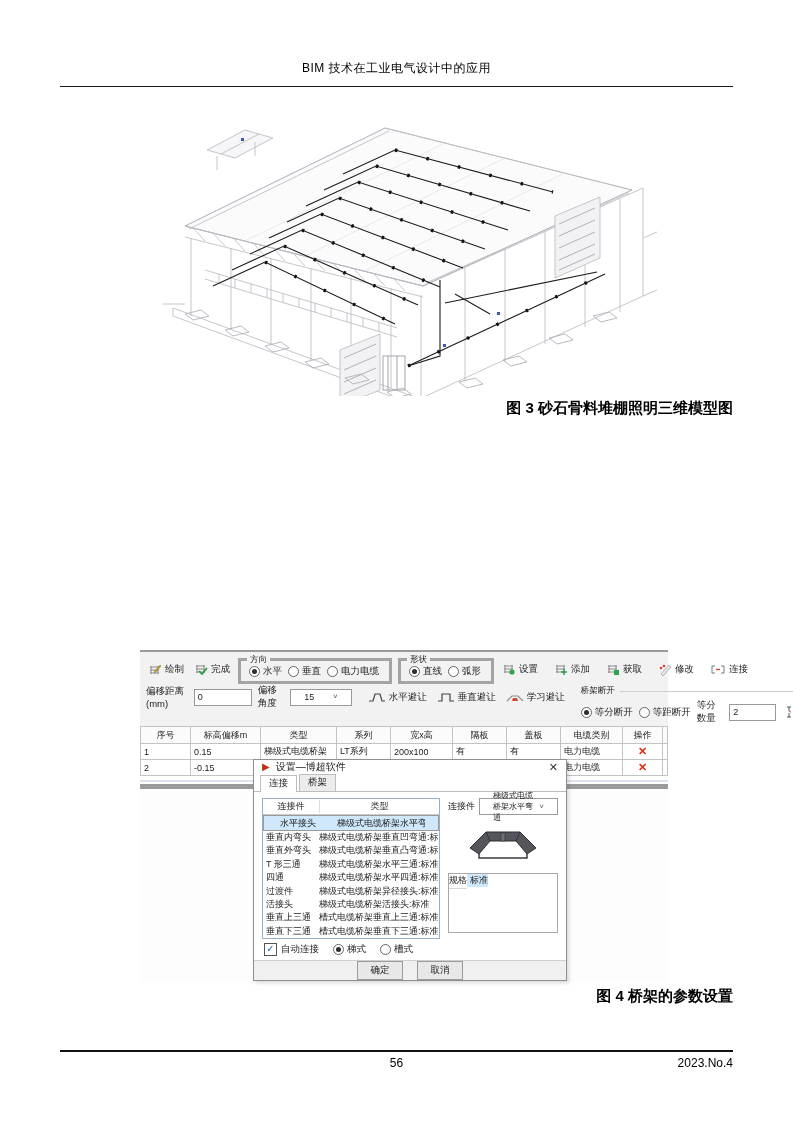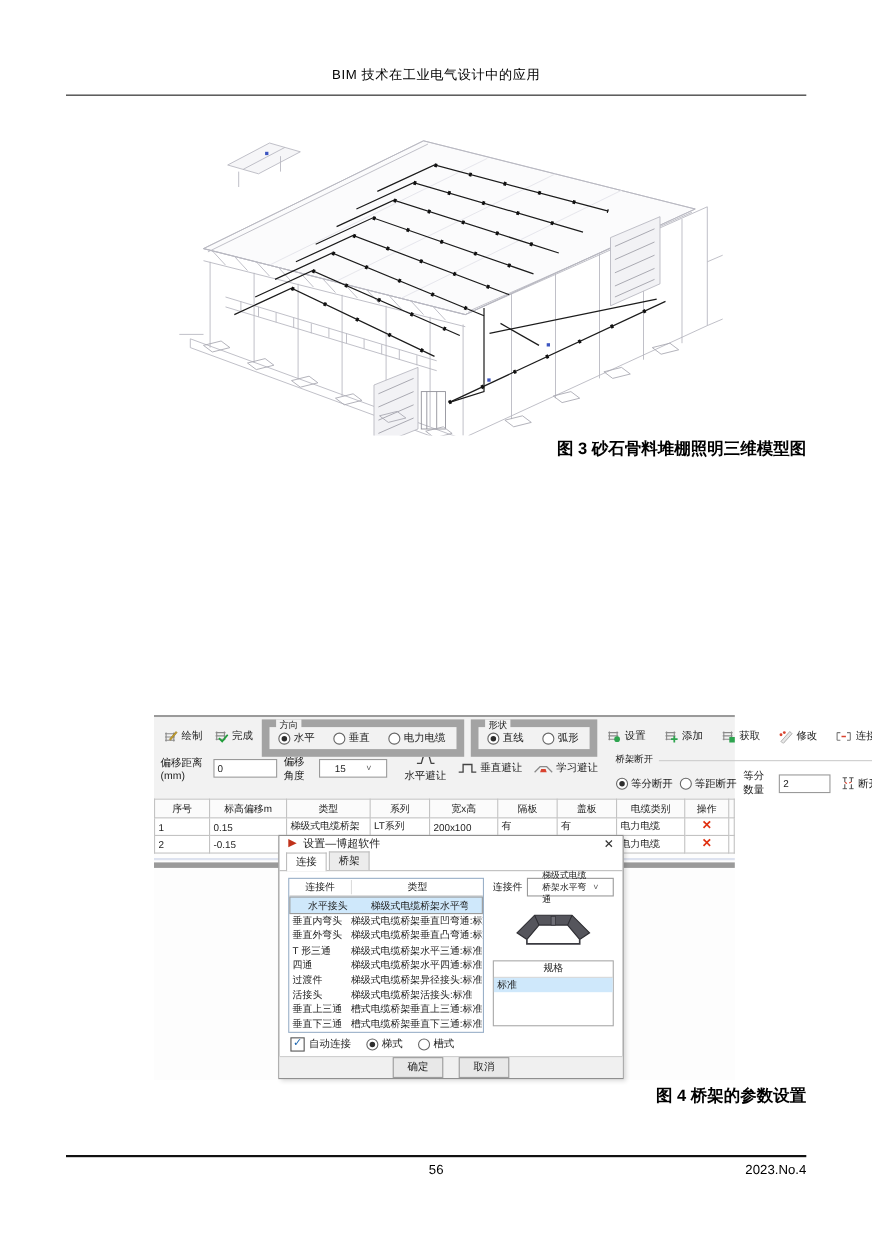--- a/index.html
+++ b/index.html
@@ -19,21 +19,21 @@
   .ftr-page{position:absolute;top:1056px;left:60px;width:673px;text-align:center;font-size:12px;}
   .ftr-issue{position:absolute;top:1056px;left:60px;width:673px;text-align:right;font-size:12px;}
   
   .fig4{position:absolute;top:650px;left:140px;width:528px;height:330px;background:#fdfdfd;
         border-top:2px solid #9a9a9a;font-size:9.5px;color:#1c1c1c;}
   .tbar{background:#f2f2f2;padding:2px 6px 1px 6px;}
   .trow{display:flex;align-items:center;}
   .trow1{height:30px;gap:6px;}
   .tbtn{display:flex;align-items:center;gap:3px;padding:1px 2px;cursor:default;white-space:nowrap;}
   .icon{display:inline-block;line-height:0;}
-  .fs{border:7px solid #a3a3a3;position:relative;display:flex;align-items:center;gap:17px;
+  .fs{border:3px solid #a3a3a3;position:relative;display:flex;align-items:center;gap:6px;
       padding:4px 10px 3px 8px;margin-top:4px;background:#f2f2f2;}
   .fs>.fslab{position:absolute;top:-7px;left:6px;background:#f2f2f2;padding:0 3px;font-size:8.5px;}
   .ropt{display:flex;align-items:center;gap:3px;white-space:nowrap;}
   .radio{width:9px;height:9px;border:1px solid #666;border-radius:50%;background:#fff;
          display:inline-block;position:relative;flex:0 0 auto;}
   .radio.on::after{content:"";position:absolute;inset:2px;border-radius:50%;background:#2d2d2d;}
   .rgt{margin-left:auto;display:flex;gap:12px;}
   .grp{display:flex;flex-direction:column;}
   .grp-head{display:flex;align-items:center;font-size:8.5px;margin:1px 0 2px 0;}
   .grp-head::after{content:"";flex:1;border-top:1px solid #cdcdcd;margin-left:5px;}
@@ -68,21 +68,21 @@
   .llist-h .c1{width:56px;text-align:center;border-right:1px solid #dcdcdc;}
   .llist-h .c2{flex:1;text-align:center;}
   .lrow{display:flex;height:13.4px;align-items:center;}
   .lrow .c1{width:56px;padding-left:3px;box-sizing:border-box;white-space:nowrap;}
   .lrow .c2{flex:1;white-space:nowrap;overflow:hidden;}
   .lrow.sel{background:#cfe8fb;}
   .rcol{flex:1;display:flex;flex-direction:column;font-size:9px;}
   .conn-row{display:flex;align-items:center;gap:4px;}
   .conn-row .sel{flex:1;font-size:8px;}
   .fit-img{height:58px;display:flex;align-items:center;justify-content:center;}
-  .spec{border:1px solid #a9a9a9;height:58px;display:flex;flex-direction:column;background:#fff;}
+  .spec{border:1px solid #a9a9a9;height:58px;display:flex;flex-direction:row;background:#fff;}
   .spec-h{height:14px;text-align:center;border-bottom:1px solid #d5d5d5;}
   .spec-r{height:13px;background:#cfe8fb;padding-left:3px;}
   .chk-row{display:flex;align-items:center;gap:14px;padding:2px 10px 4px 10px;}
   .cb{width:11px;height:11px;border:1px solid #555;background:#fff;color:#1c66b0;font-size:10px;
       line-height:10px;text-align:center;display:inline-block;}
   .chkitem{display:flex;align-items:center;gap:4px;}
   .dlg-foot{height:26px;background:#f0f0f0;border-top:1px solid #cfcfcf;display:flex;align-items:center;
             justify-content:center;gap:14px;}
   .btn{border:1px solid #9c9c9c;background:#e8e8e8;min-width:44px;height:17px;display:flex;
        align-items:center;justify-content:center;font-size:9.5px;}
@@ -343,21 +343,21 @@
           <div class="grp-body">
             <span>偏移距离(mm)</span>
             <span class="inp" style="width:72px;">
                 <span>0</span>
               </span>
             <span>偏移角度</span>
             <span class="sel" style="width:48px;">
                 <span>15</span>
                 <span class="chev">˅</span>
               </span>
-            <span class="tbtn" style="margin-left:8px;flex-direction:column;">
+            <span class="tbtn" style="margin-left:8px;">
               <span class="icon"><svg width="18" height="11">
                     <polyline points="1,9 5,9 7,2 12,2 14,9 17,9" stroke="#444" fill="none" stroke-width="1.2"></polyline>
                   </svg></span>
               <span>水平避让</span>
             </span>
             <span class="tbtn">
               <span class="icon"><svg width="18" height="11">
                     <polyline points="1,9 5,9 5,2 13,2 13,9 17,9" stroke="#444" fill="none" stroke-width="1.2"></polyline>
                   </svg></span>
               <span>垂直避让</span>

